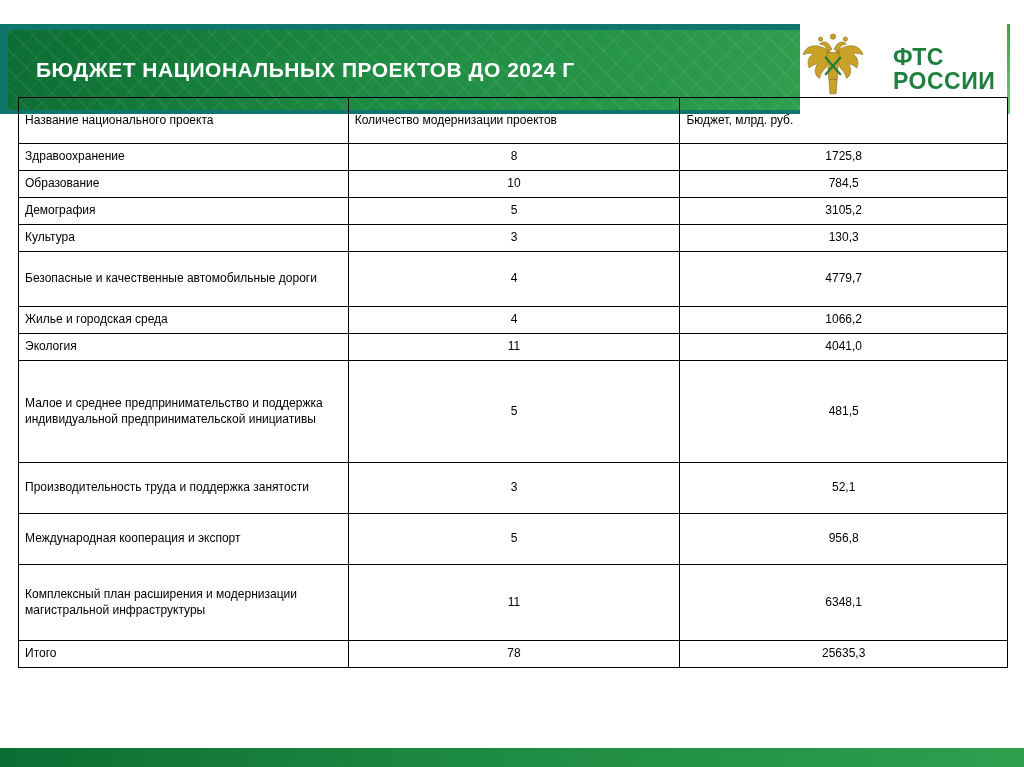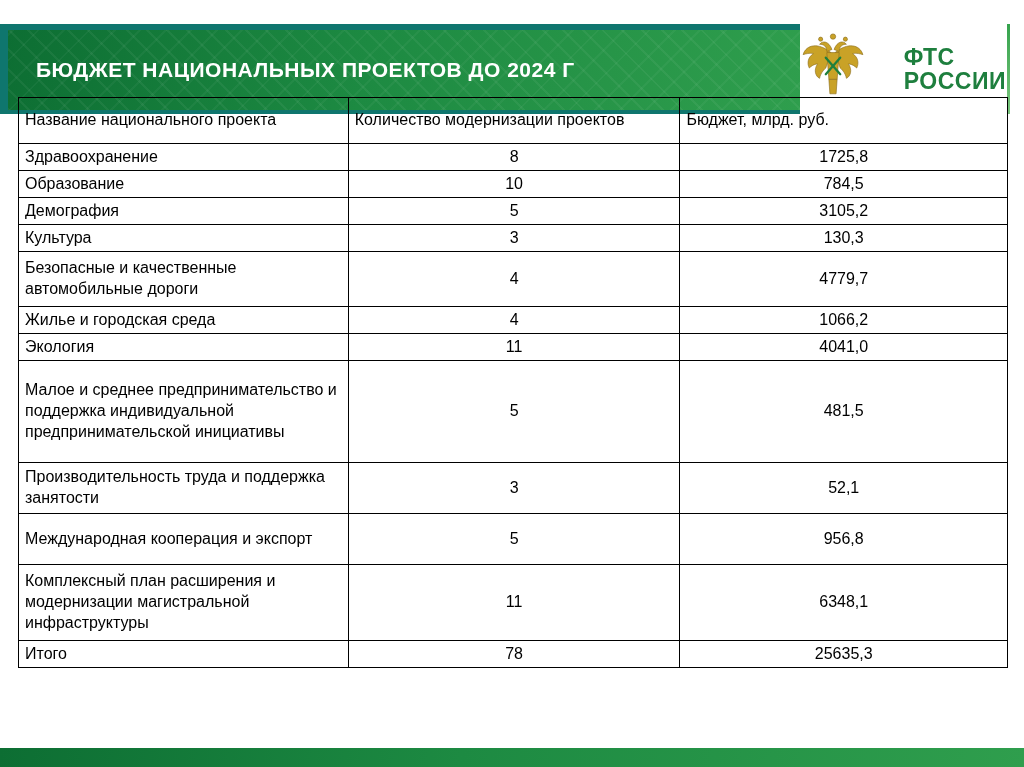--- a/index.html
+++ b/index.html
@@ -23,36 +23,36 @@
     display:flex;align-items:center;
   }
   .banner h1{
     margin:0 0 0 28px;
     font-size:21px;font-weight:bold;color:#ffffff;
     letter-spacing:0.5px;
   }
   .logo-area{
     position:absolute;top:0;left:800px;width:206px;height:90px;
     background:#ffffff;
-    display:flex;align-items:center;justify-content:space-between;gap:6px;
+    display:flex;align-items:center;justify-content:flex-start;gap:27px;
   }
   .logo-accent{
     position:absolute;top:0;left:1007px;width:3px;height:90px;
     background:linear-gradient(180deg,#35a34d,#7bc67e);
   }
   .logo-text{
     color:#1e7f3e;font-weight:bold;font-size:23px;line-height:1.05;
     letter-spacing:0.5px;
   }
 
   
   .table-wrap{position:absolute;top:97px;left:18px;width:990px;}
   table{
     border-collapse:collapse;width:990px;
-    font-size:16px;line-height:1.3;
+    font-size:12px;line-height:1.3;
   }
   th,td{
     border:1px solid #000;
     padding:2px 6px;
     vertical-align:middle;
     font-weight:normal;
   }
   th{text-align:left;}
   col.c1{width:330px;} col.c2{width:332px;} col.c3{width:328px;}
   td.num{text-align:center;}

